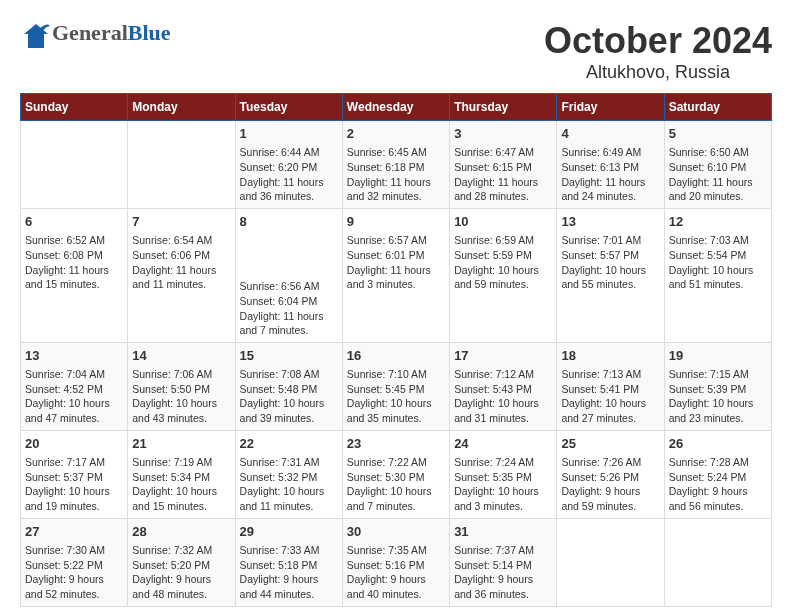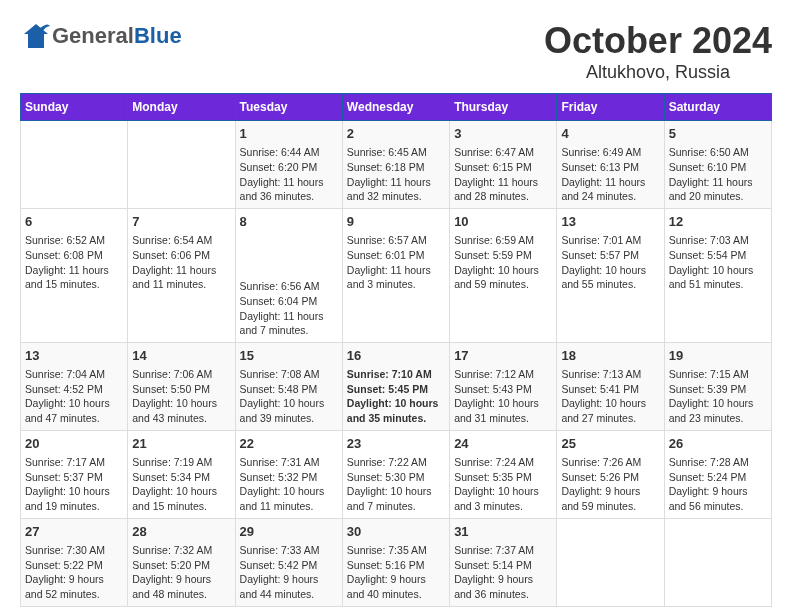--- a/index.html
+++ b/index.html
@@ -16,42 +16,42 @@
       align-items: flex-start;
       margin-bottom: 10px;
     }
     .logo {
       display: flex;
       flex-direction: column;
       align-items: flex-start;
     }
     .logo-row {
       display: flex;
-      align-items: center;
+      font-family: Liberation Serif, serif;
     }
     .title-block {
       text-align: center;
     }
     .title-block h1 {
       font-size: 36px;
       font-weight: bold;
       color: #333;
     }
     .title-block h2 {
       font-size: 18px;
       font-weight: normal;
       color: #333;
     }
     .calendar {
       width: 100%;
       border-collapse: collapse;
       font-size: 11px;
     }
     .calendar thead tr {
-      background-color: #6d28d9;
+      background-color: #7f1d1d;
       color: #fff;
     }
     .calendar thead th {
       padding: 6px 4px;
       text-align: left;
       font-size: 12px;
       font-weight: bold;
       border: 1px solid #1a5fa8;
     }
     .calendar tbody tr {
@@ -235,21 +235,21 @@
         </td>
         <td>
           <span class="day-number">15</span>
           <div class="day-info" style="white-space: pre-line;">Sunrise: 7:08 AM
 Sunset: 5:48 PM
 Daylight: 10 hours
 and 39 minutes.</div>
         </td>
         <td>
           <span class="day-number">16</span>
-          <div class="day-info" style="white-space: pre-line; font-weight: bold;">Sunrise: 7:10 AM
+          <div class="day-info" style="white-space: pre-line;">Sunrise: 7:10 AM
 Sunset: 5:45 PM
 Daylight: 10 hours
 and 35 minutes.</div>
         </td>
         <td>
           <span class="day-number">17</span>
           <div class="day-info" style="white-space: pre-line;">Sunrise: 7:12 AM
 Sunset: 5:43 PM
 Daylight: 10 hours
 and 31 minutes.</div>
@@ -331,21 +331,21 @@
         <td>
           <span class="day-number">28</span>
           <div class="day-info" style="white-space: pre-line;">Sunrise: 7:32 AM
 Sunset: 5:20 PM
 Daylight: 9 hours
 and 48 minutes.</div>
         </td>
         <td>
           <span class="day-number">29</span>
           <div class="day-info" style="white-space: pre-line;">Sunrise: 7:33 AM
-Sunset: 5:42 PM
+Sunset: 5:18 PM
 Daylight: 9 hours
 and 44 minutes.</div>
         </td>
         <td>
           <span class="day-number">30</span>
           <div class="day-info" style="white-space: pre-line;">Sunrise: 7:35 AM
 Sunset: 5:16 PM
 Daylight: 9 hours
 and 40 minutes.</div>
         </td>

